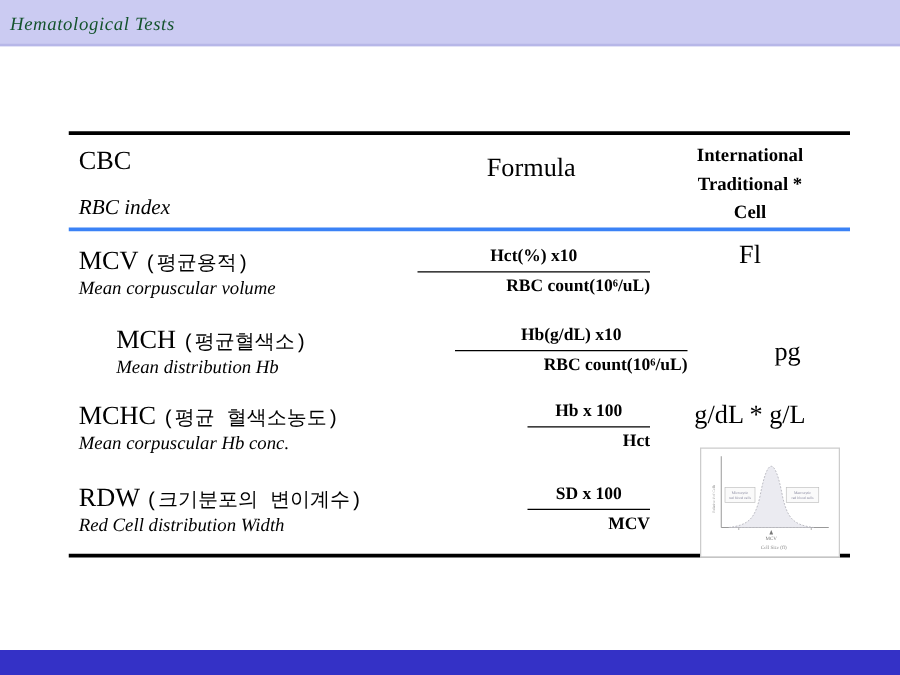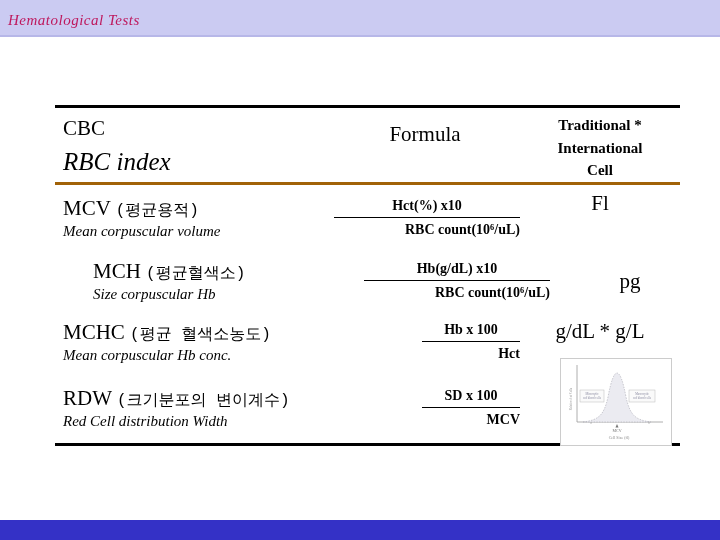--- a/index.html
+++ b/index.html
@@ -9,40 +9,40 @@
     color:#000;
   }
 
   
   .banner {
     position:absolute; top:0; left:0; width:720px; height:37px;
     background:#cbcbf2; border-bottom:2px solid #b7b7e8; box-sizing:border-box;
   }
   .banner-title {
     position:absolute; left:8px; top:12px;
-    font-size:15px; font-style:italic; color:#be185d; letter-spacing:0.5px;
+    font-size:15px; font-style:italic; color:#14532d; letter-spacing:0.5px;
   }
 
   
   .footer-bar {
     position:absolute; left:0; bottom:0; width:720px; height:20px;
     background:#3431c6;
   }
 
   
   .rbc-table {
     position:absolute; left:55px; top:105px; width:625px;
     border-top:3px solid #000; border-bottom:3px solid #000;
   }
   .thead, .trow { display:grid; grid-template-columns:275px 190px 160px; }
-  .thead { height:74px; border-bottom:3px solid #a16207; }
+  .thead { height:74px; border-bottom:3px solid #3b82f6; }
 
   .h-col1 { padding-left:8px; display:flex; flex-direction:column; justify-content:space-between; padding-top:8px; padding-bottom:6px; box-sizing:border-box; }
   .h-cbc { font-size:21px; }
-  .h-rbc { font-size:25px; font-style:italic; }
+  .h-rbc { font-size:17px; font-style:italic; }
   .h-formula { display:flex; justify-content:center; padding-top:14px; font-size:21px; }
   .h-unit { text-align:center; font-size:15px; font-weight:bold; line-height:1.5; padding-top:6px; }
 
   .row-mcv  { height:65px; }
   .row-mch  { height:62px;margin-left:30px; }
   .row-mchc { height:60px; }
   .row-rdw  { height:71px; }
 
   .cell-term { padding-left:8px; display:flex; flex-direction:column; justify-content:center; }
   .term-line { font-size:21px; white-space:nowrap; }
@@ -78,42 +78,42 @@
 
   <div class="rbc-table">
 
     <div class="thead">
       <div class="h-col1">
         <div class="h-cbc">CBC</div>
         <div class="h-rbc">RBC index</div>
       </div>
       <div class="h-formula">Formula</div>
       <div class="h-unit">
+        <div>International</div>
         <div>Traditional *</div>
-        <div>International</div>
         <div>Cell</div>
       </div>
     </div>
 
     <div class="trow row-mcv">
       <div class="cell-term">
         <div class="term-line"><span>MCV</span> <span class="term-kr">(평균용적)</span></div>
         <div class="term-sub">Mean corpuscular volume</div>
       </div>
       <div class="cell-formula f-wide">
         <div class="frac-top">Hct(%) x10</div>
         <div class="frac-bottom">RBC count(10⁶/uL)</div>
       </div>
       <div class="cell-unit">Fl</div>
     </div>
 
     <div class="trow row-mch">
       <div class="cell-term">
         <div class="term-line"><span>MCH</span> <span class="term-kr">(평균혈색소)</span></div>
-        <div class="term-sub">Size corpuscular Hb</div>
+        <div class="term-sub">Mean distribution Hb</div>
       </div>
       <div class="cell-formula f-wide">
         <div class="frac-top">Hb(g/dL) x10</div>
         <div class="frac-bottom">RBC count(10⁶/uL)</div>
       </div>
       <div class="cell-unit">pg</div>
     </div>
 
     <div class="trow row-mchc">
       <div class="cell-term">

